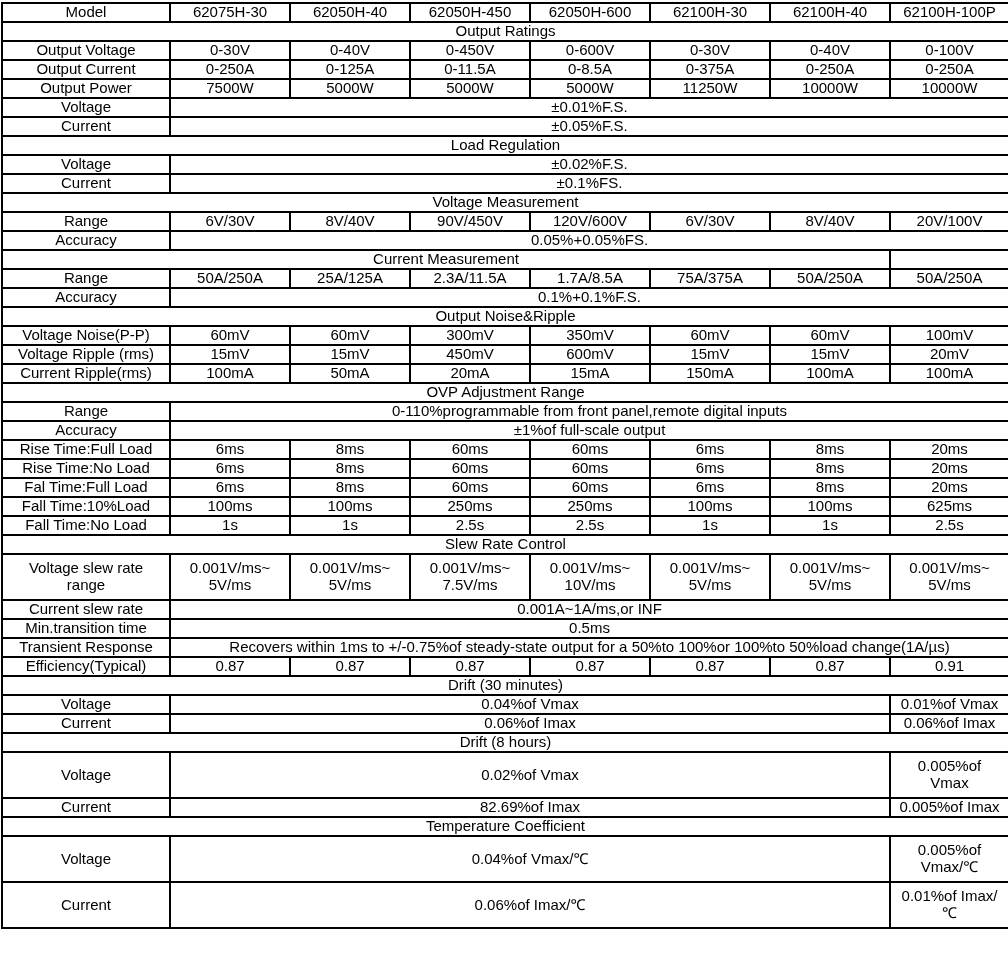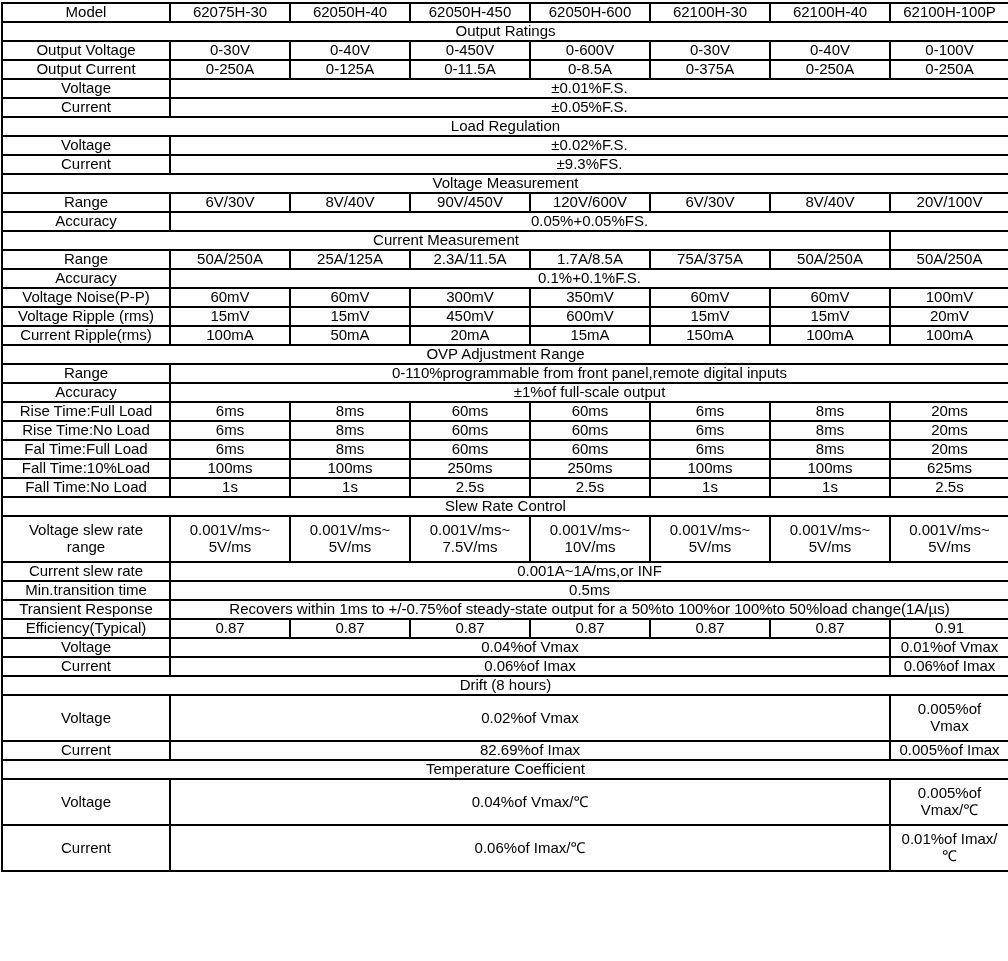--- a/index.html
+++ b/index.html
@@ -75,37 +75,47 @@
         <td>Output Current</td>
         <td>0-250A</td>
         <td>0-125A</td>
         <td>0-11.5A</td>
         <td>0-8.5A</td>
         <td>0-375A</td>
         <td>0-250A</td>
         <td>0-250A</td>
       </tr>
       <tr>
+        <td>Output Power</td>
+        <td>7500W</td>
+        <td>5000W</td>
+        <td>5000W</td>
+        <td>5000W</td>
+        <td>11250W</td>
+        <td>10000W</td>
+        <td>10000W</td>
+      </tr>
+      <tr>
         <td>Voltage</td>
         <td colspan="7">±0.01%F.S.</td>
       </tr>
       <tr>
         <td>Current</td>
         <td colspan="7">±0.05%F.S.</td>
       </tr>
       <tr>
         <td colspan="8">Load Regulation</td>
       </tr>
       <tr>
         <td>Voltage</td>
         <td colspan="7">±0.02%F.S.</td>
       </tr>
       <tr>
         <td>Current</td>
-        <td colspan="7">±9.3%FS.</td>
+        <td colspan="7">±0.1%FS.</td>
       </tr>
       <tr>
         <td colspan="8">Voltage Measurement</td>
       </tr>
       <tr>
         <td>Range</td>
         <td>6V/30V</td>
         <td>8V/40V</td>
         <td>90V/450V</td>
         <td>120V/600V</td>
@@ -129,20 +139,23 @@
         <td>1.7A/8.5A</td>
         <td>75A/375A</td>
         <td>50A/250A</td>
         <td>50A/250A</td>
       </tr>
       <tr>
         <td>Accuracy</td>
         <td colspan="7">0.1%+0.1%F.S.</td>
       </tr>
       <tr>
+        <td colspan="8">Output Noise&amp;Ripple</td>
+      </tr>
+      <tr>
         <td>Voltage Noise(P-P)</td>
         <td>60mV</td>
         <td>60mV</td>
         <td>300mV</td>
         <td>350mV</td>
         <td>60mV</td>
         <td>60mV</td>
         <td>100mV</td>
       </tr>
       <tr>
@@ -263,20 +276,23 @@
         <td>Efficiency(Typical)</td>
         <td>0.87</td>
         <td>0.87</td>
         <td>0.87</td>
         <td>0.87</td>
         <td>0.87</td>
         <td>0.87</td>
         <td>0.91</td>
       </tr>
       <tr>
+        <td colspan="8">Drift (30 minutes)</td>
+      </tr>
+      <tr>
         <td>Voltage</td>
         <td colspan="6">0.04%of Vmax</td>
         <td>0.01%of Vmax</td>
       </tr>
       <tr>
         <td>Current</td>
         <td colspan="6">0.06%of Imax</td>
         <td>0.06%of Imax</td>
       </tr>
       <tr>

